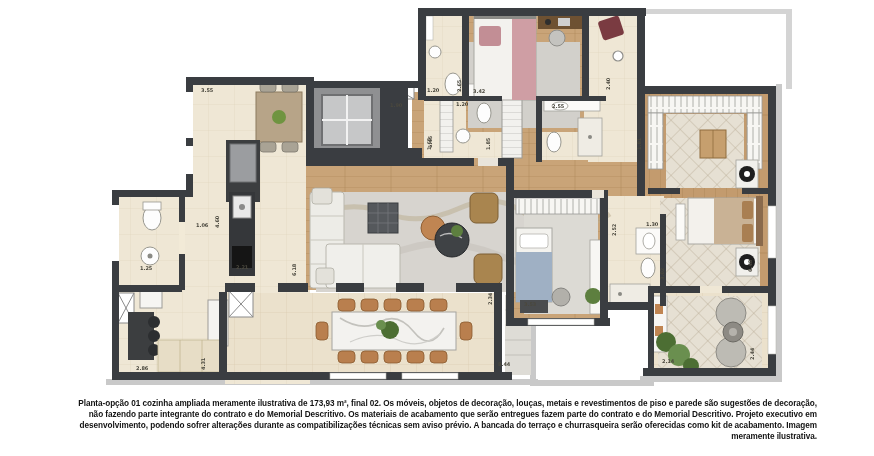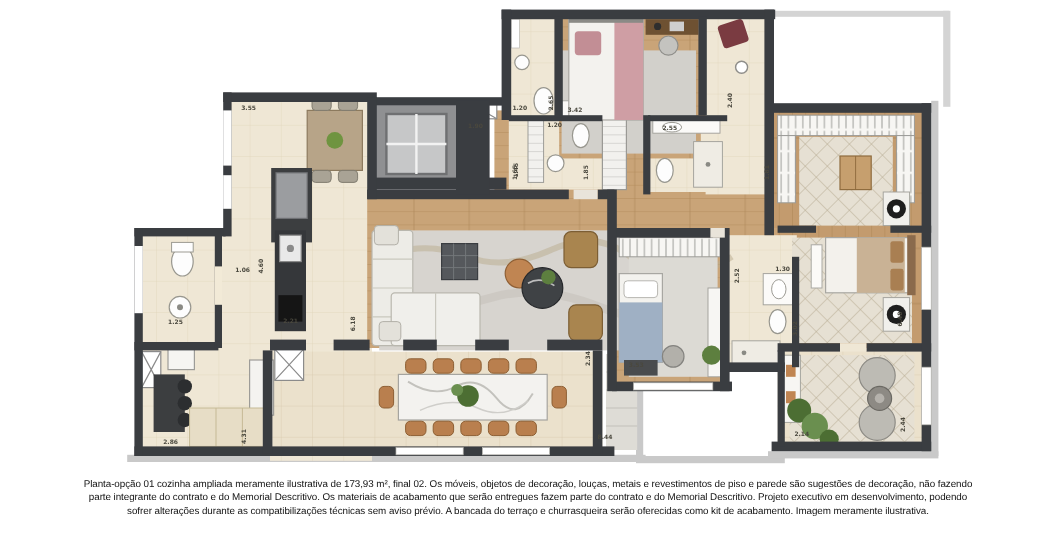--- a/index.html
+++ b/index.html
@@ -1,22 +1,22 @@
 <!DOCTYPE html>
 <html><head>
 <meta charset="utf-8">
 <style>
   html,body{margin:0;padding:0;background:#ffffff;}
   #stage{position:relative;width:874px;height:456px;background:#ffffff;overflow:hidden;
          font-family:"Liberation Sans",sans-serif;}
   #plan{position:absolute;left:0;top:0;}
   #caption{position:absolute;left:63px;top:391px;width:754px;
            font-family:"Liberation Sans",sans-serif;
-           font-size:8.2px;font-weight:400;line-height:1.33;color:#121212;
-           letter-spacing:-0.05px;text-align:center;}
+           font-size:8.2px;font-weight:700;line-height:1.33;color:#121212;
+           letter-spacing:-0.05px;text-align:right;}
   .dim{font:700 5px "DejaVu Sans",sans-serif;fill:#4a483e;}
 </style>
 </head>
 <body>
 
 <div id="stage">
 
 <svg id="plan" width="874" height="456" viewBox="0 0 874 456" xmlns="http://www.w3.org/2000/svg">
   <defs>
     <pattern id="tile" width="26" height="26" patternUnits="userSpaceOnUse">

